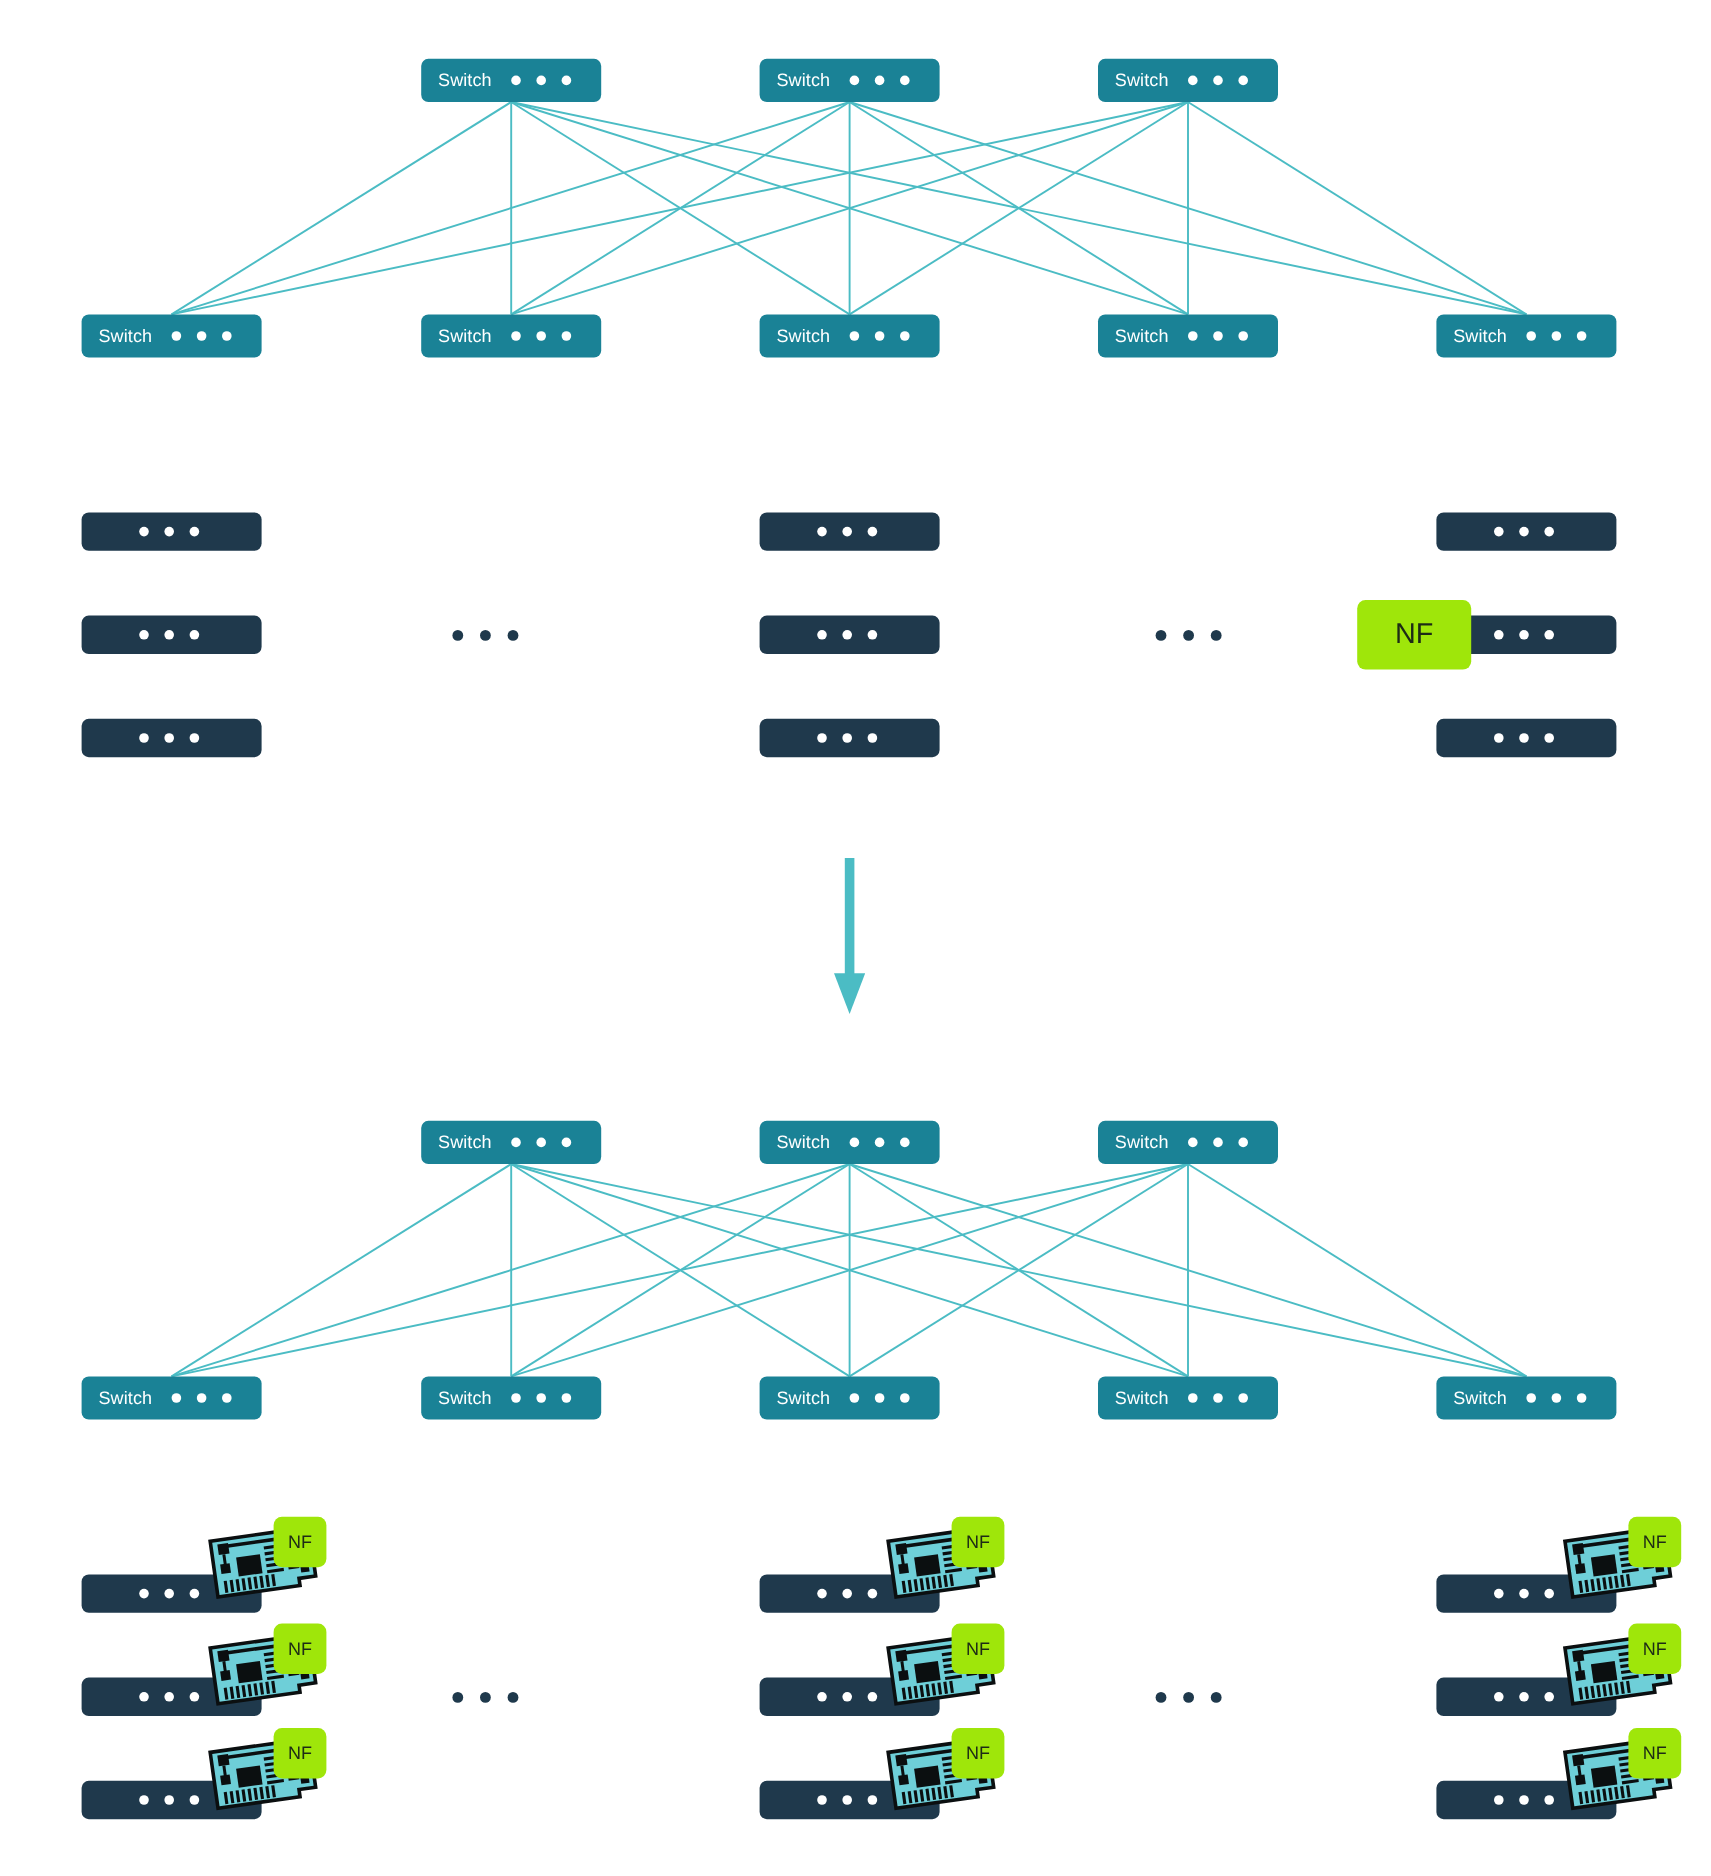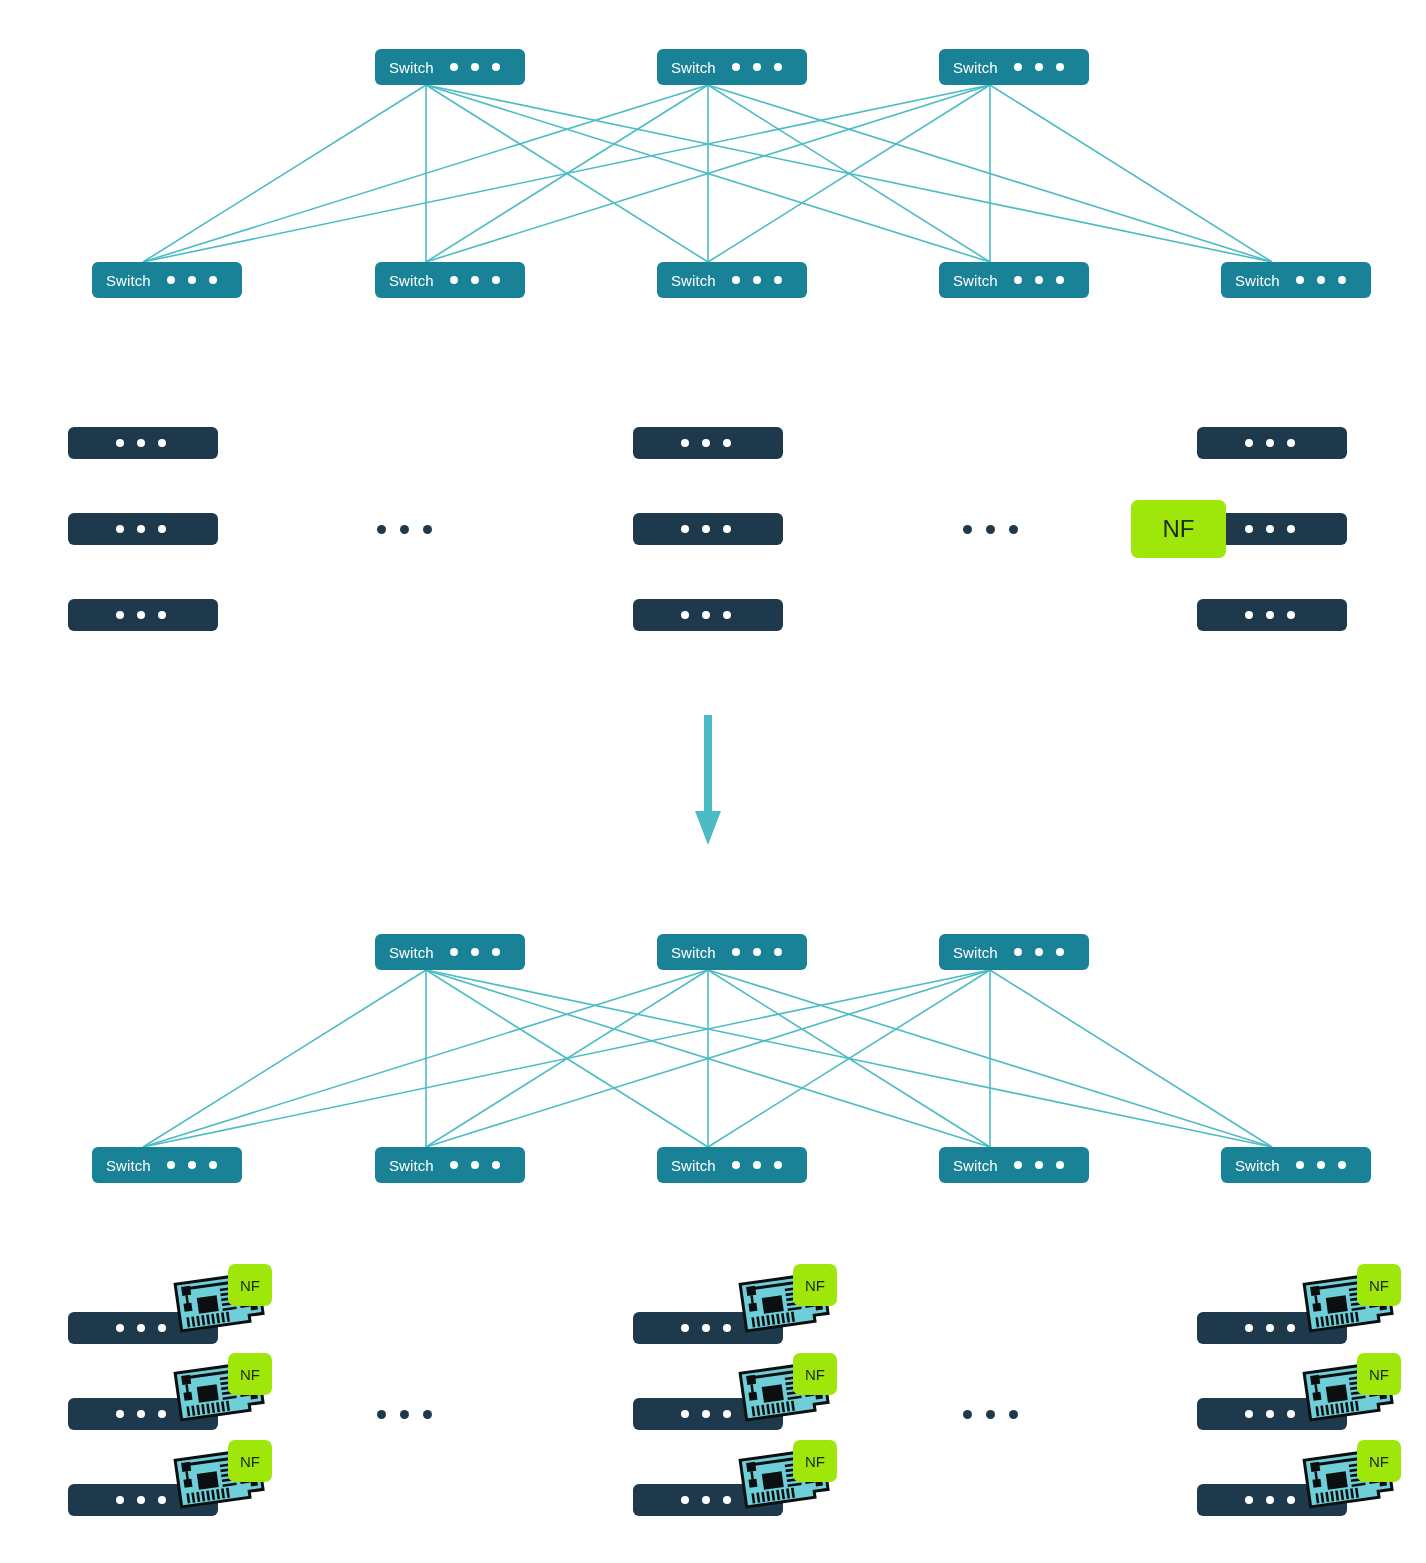--- a/index.html
+++ b/index.html
@@ -35,21 +35,20 @@
   .switch {
     position: absolute;
     width: 150px;
     height: 36px;
     background: #1a8296;
     border-radius: 6px;
     display: flex;
     align-items: center;
     box-sizing: border-box;
     padding-left: 14px;
-    margin-left: 24px;
   }
   .switch-label {
     color: #ffffff;
     font-size: 15px;
     line-height: 1;
     letter-spacing: 0.1px;
     white-space: nowrap;
   }
   .switch-dots {
     display: flex;

